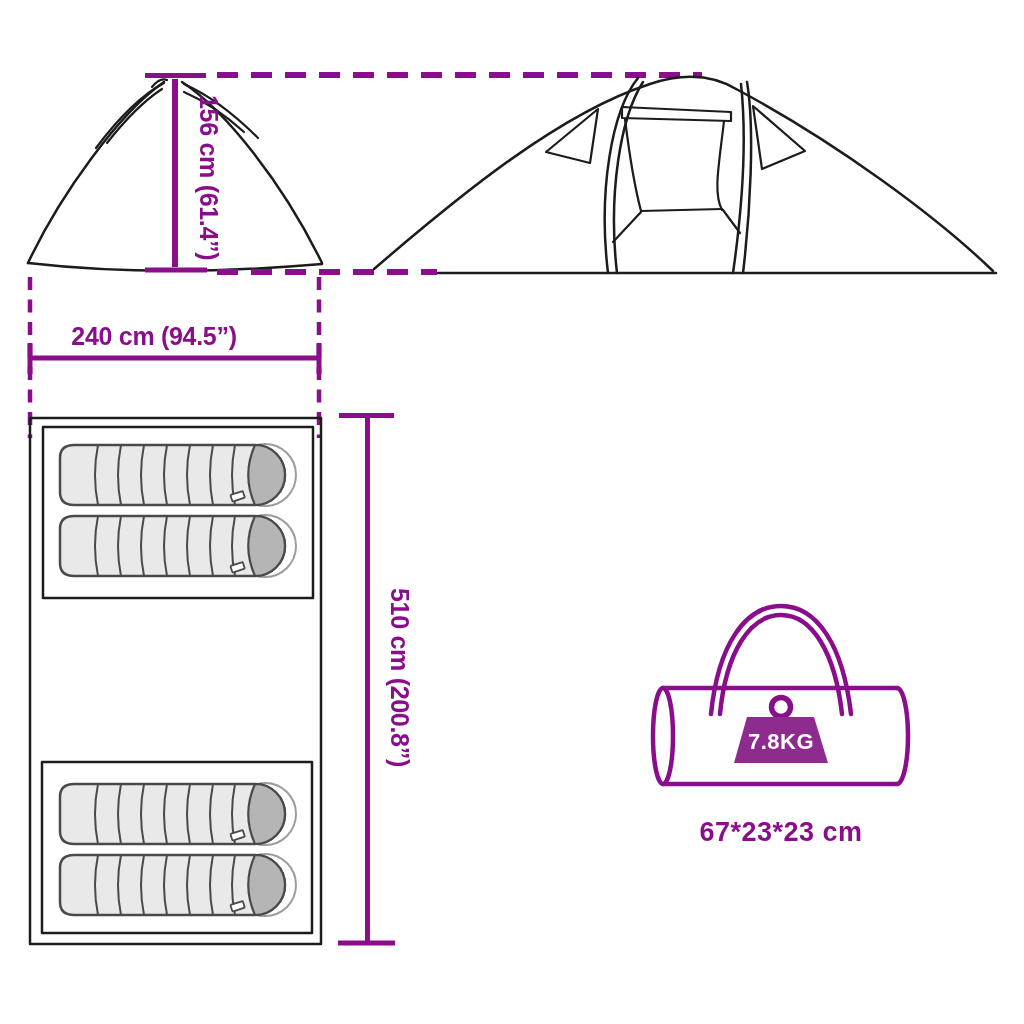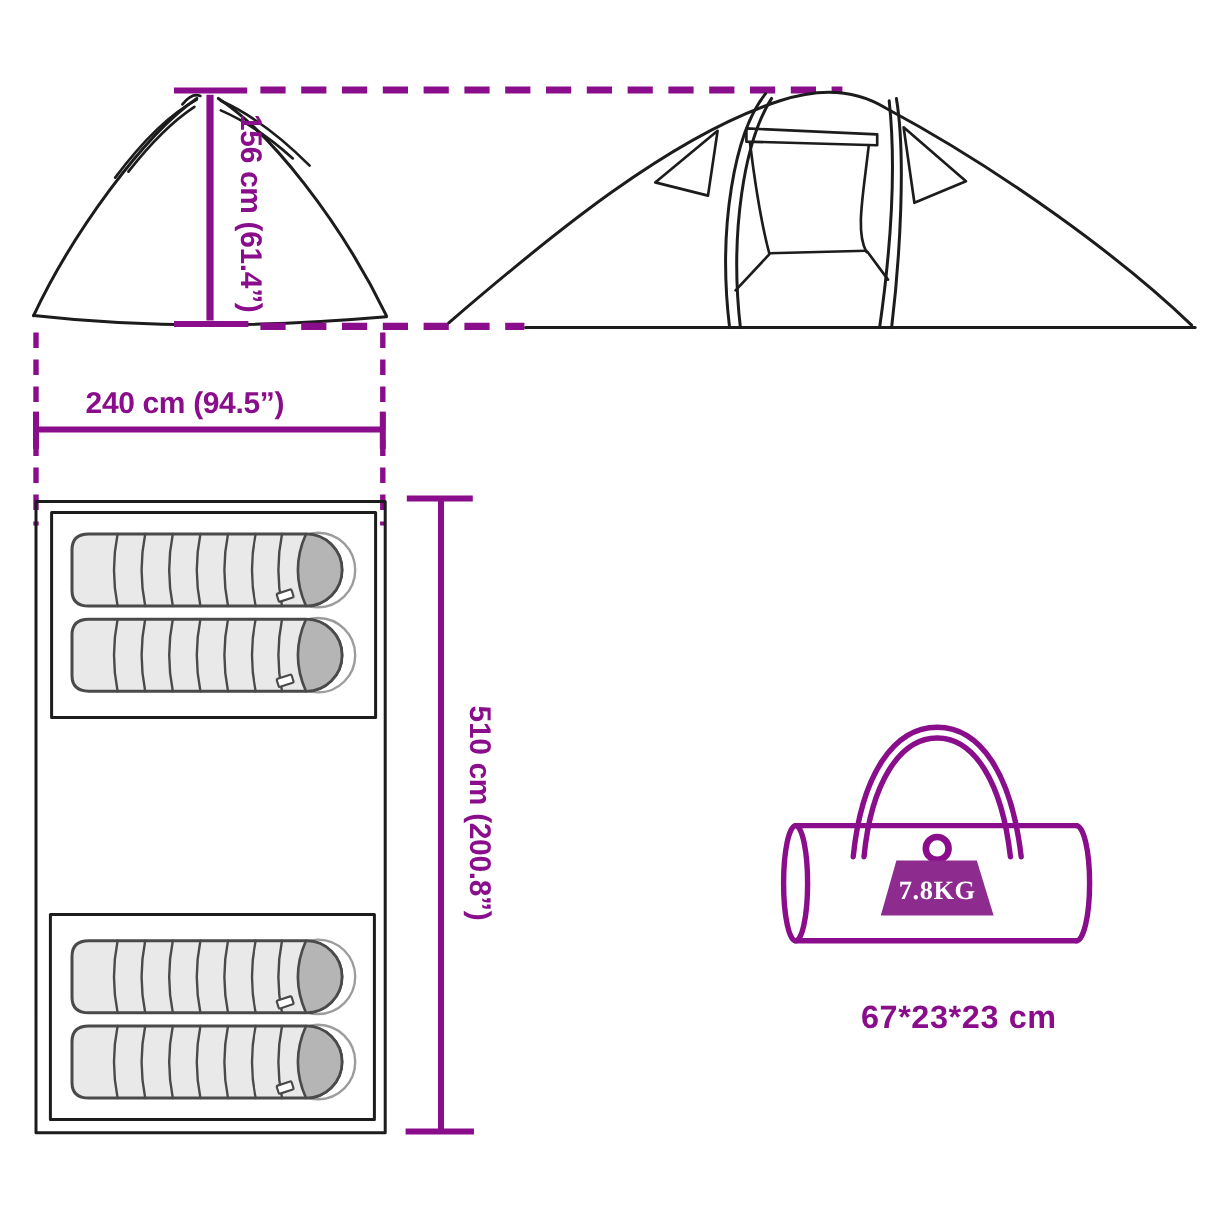--- a/index.html
+++ b/index.html
@@ -36,22 +36,22 @@
   
   .dim-label{
     position:absolute;color:var(--accent);font-weight:bold;
     font-size:25px;line-height:1.2;letter-spacing:-0.3px;white-space:nowrap;
   }
   .vert{writing-mode:vertical-rl;text-orientation:sideways;}
   .center{text-align:center;}
   #width-label{left:34px;top:321px;width:240px;}
   #height-label{left:194px;top:95px;}
   #length-label{left:385px;top:588px;}
-  #size-label{left:668px;top:816px;width:262px;font-size:27px;letter-spacing:0.5px;margin-top:16px;}
-  #weight-label{left:716px;top:729px;width:130px;font-size:22px;color:#ffffff;text-align:center;letter-spacing:0.5px;font-family:Liberation Serif, serif;}
+  #size-label{left:650px;top:816px;width:262px;font-size:27px;letter-spacing:0.5px;}
+  #weight-label{left:716px;top:729px;width:130px;font-size:22px;color:#ffffff;text-align:center;letter-spacing:0.5px;}
 </style>
 </head>
 <body>
 
 <div class="canvas">
 
   <svg class="art" width="1024" height="1024" viewBox="0 0 1024 1024">
 
     <defs>
       <g id="bag">

